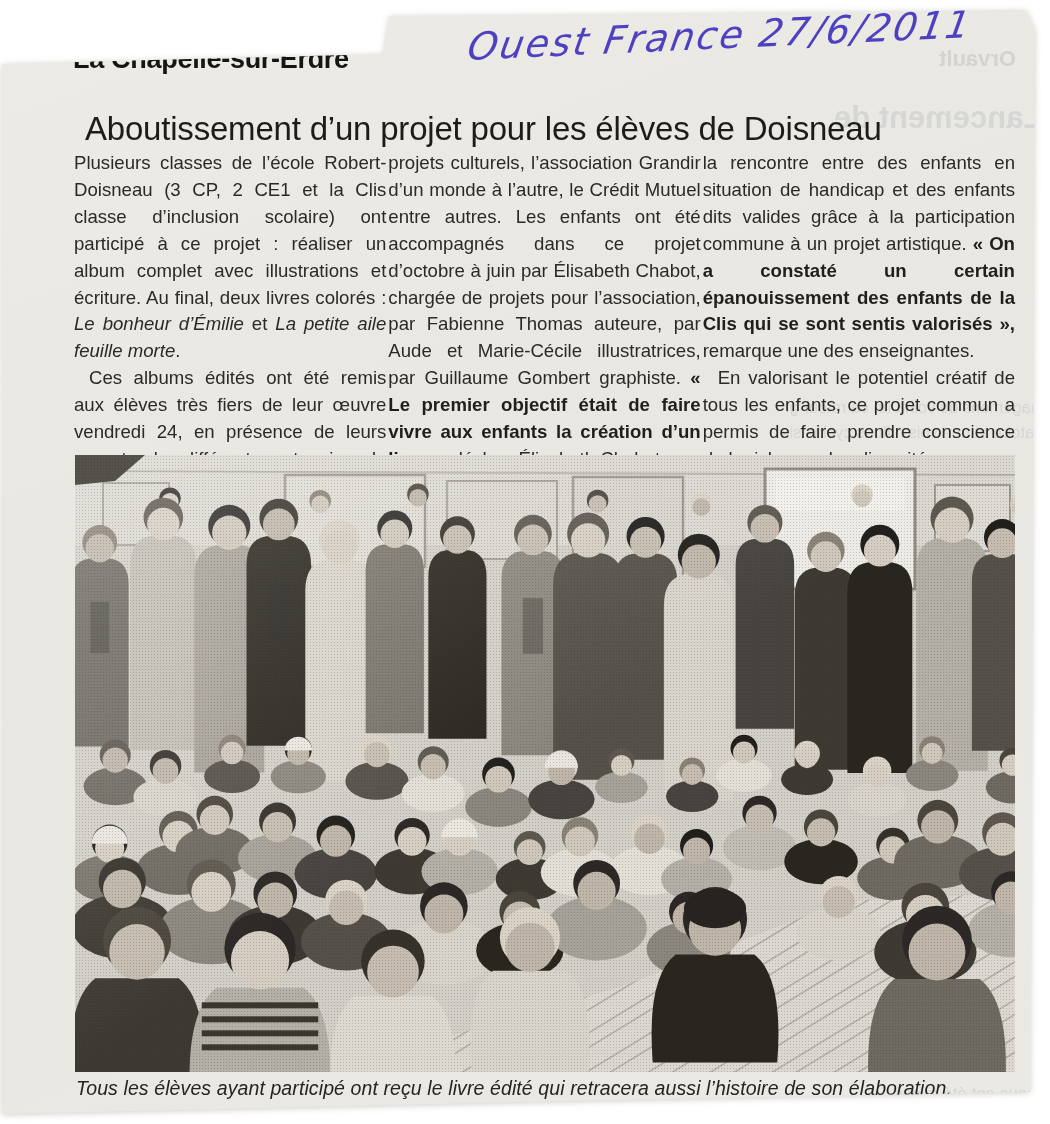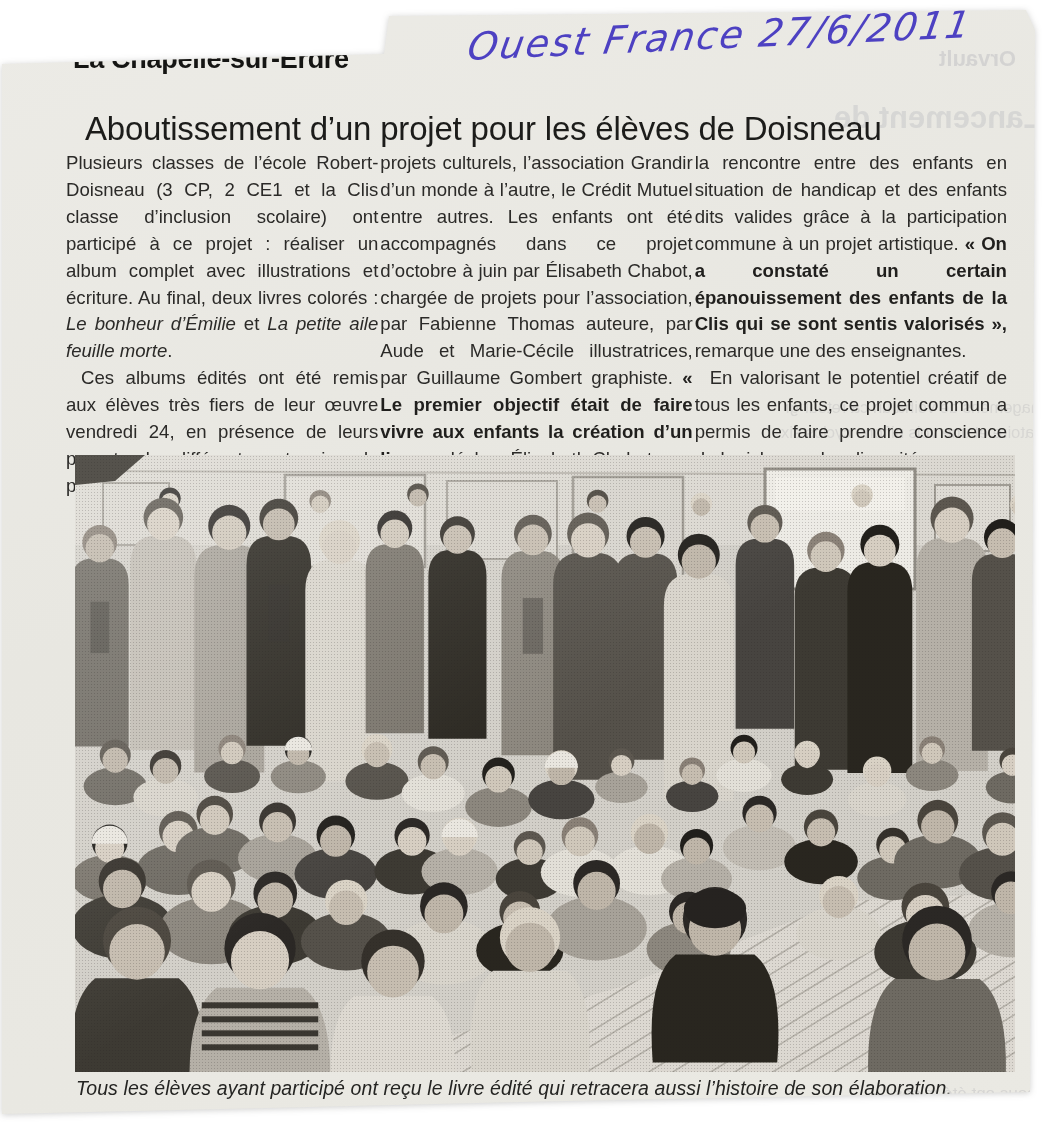--- a/index.html
+++ b/index.html
@@ -27,21 +27,21 @@
   .kicker{
     left:73px;top:44px;
     font-size:27px;font-weight:bold;letter-spacing:-.3px;color:#151513;
   }
   .headline{
     left:73px;top:98px;width:960px;
     font-size:33px;font-weight:500;letter-spacing:-.2px;color:#1c1c1a;
     white-space:nowrap;
   }
   .columns{
-    left:66px;top:150px;width:941px;height:300px;
+    left:74px;top:150px;width:941px;height:300px;
     display:flex;gap:2px;
   }
   .col{
     flex:1;min-width:0;
     font-size:18.6px;line-height:26.9px;
     text-align:justify;color:#2b2a28;
     hyphens:auto;-webkit-hyphens:auto;
   }
   .col p{margin:0;}
   .col p.indent{text-indent:15px;}

